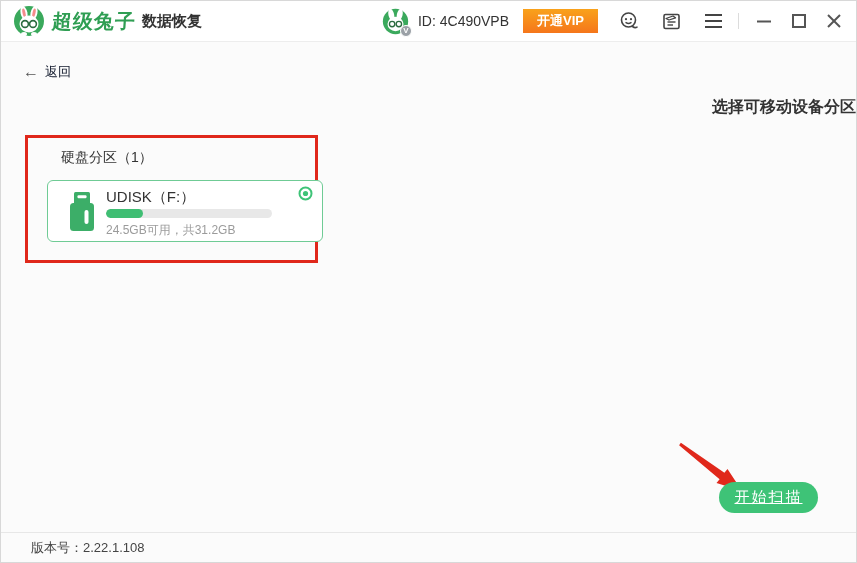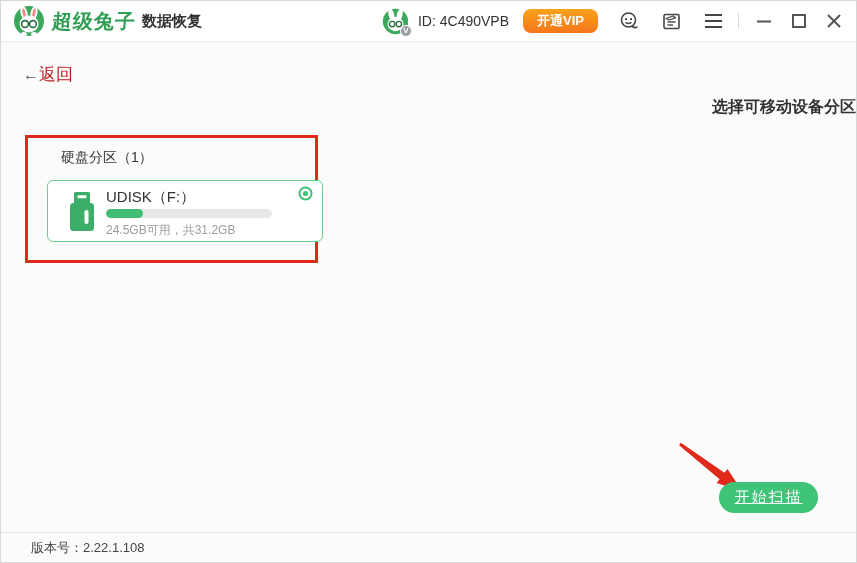--- a/index.html
+++ b/index.html
@@ -9,29 +9,29 @@
   
   .topbar { position:absolute; left:0; top:0; width:100%; height:41px; background:#ffffff; border-bottom:1px solid #ededed; display:flex; align-items:center; justify-content:space-between; padding:0 12px 0 12px; }
   .brand { display:flex; align-items:center; }
   .brand-logo { width:32px; height:32px; flex:0 0 auto; }
   .brand-name { margin-left:7px; font-size:20px; font-weight:bold; color:#2f9e53; letter-spacing:1px; transform:skewX(-4deg); }
   .brand-product { margin-left:6px; font-size:15px; color:#333; font-weight:bold; }
   .topbar-right { display:flex; align-items:center; }
   .avatar-wrap { position:relative; width:27px; height:27px; }
   .avatar-badge { position:absolute; right:-3px; bottom:-2px; width:12px; height:12px; background:#9aa0a6; border:1px solid #fff; border-radius:50%; color:#fff; font-size:8px; line-height:10px; text-align:center; font-weight:bold; }
   .uid { margin-left:9px; font-size:14px; color:#333; }
-  .vip-btn { margin-left:14px; height:24px; padding:0 14px; border:none; border-radius:8px; background:linear-gradient(180deg,#f9a21b,#f5761b); color:#fff; font-size:13px; font-weight:bold; display:flex; align-items:center; cursor:pointer; font-family:inherit; }
+  .vip-btn { margin-left:14px; height:24px; padding:0 14px; border:none; border-radius:0; background:linear-gradient(180deg,#f9a21b,#f5761b); color:#fff; font-size:13px; font-weight:bold; display:flex; align-items:center; cursor:pointer; font-family:inherit; }
   .tb-icon { margin-left:20px; width:22px; height:22px; display:flex; align-items:center; justify-content:center; cursor:pointer; }
   .tb-divider { margin-left:14px; width:1px; height:16px; background:#dcdcdc; }
   .win-btn { margin-left:15px; width:20px; height:20px; display:flex; align-items:center; justify-content:center; cursor:pointer; }
 
   
   .back { position:absolute; left:22px; top:62px; display:flex; align-items:center; cursor:pointer; }
   .back-arrow { font-size:16px; color:#555; line-height:1; }
-  .back-label { font-size:17px; color:#b91c1c; }
+  .back-label { margin-left:6px; font-size:13px; color:#0f172a; }
   .page-title { position:absolute; left:0; top:96px; width:100%; text-align:right; font-size:16px; color:#333; font-weight:bold; }
 
   
   .annot-box { position:absolute; left:24px; top:134px; width:293px; height:128px; border:3px solid #e0281b; pointer-events:none; }
 
   .group-label { position:absolute; left:60px; top:148px; font-size:14px; color:#333; }
 
   
   .device-card { position:absolute; left:46px; top:179px; width:276px; height:62px; background:#fff; border:1px solid #6fcb95; border-radius:6px; cursor:pointer; }
   .usb-icon { position:absolute; left:16px; top:9px; }

